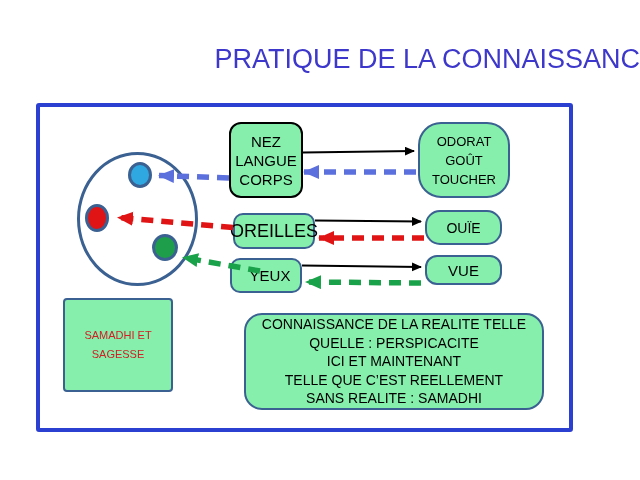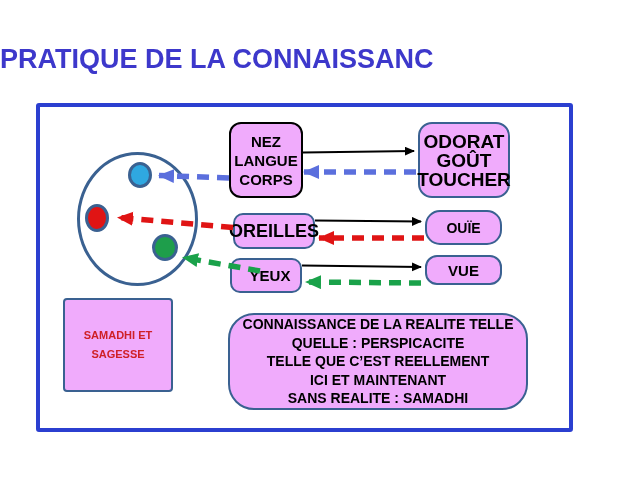--- a/index.html
+++ b/index.html
@@ -1,56 +1,56 @@
 <!DOCTYPE html>
 <html style="--title_blue: #3d38cb; --frame_blue: #2b3fd0; --box_border_blue: #3a6191; --box_border_black: #000000; --arrow_black: #000000; --dash_blue: #5b6fdd; --dash_red: #e01414; --dash_green: #1aa24a; --dot_blue_fill: #2fa8e1; --dot_red_fill: #e01414; --dot_green_fill: #1e9e4b; --samadhi_text_red: #cf2026;"><head>
 <meta charset="utf-8">
 <style>
   html,body{margin:0;padding:0;background:#fff;}
   #stage{
     position:relative;width:640px;height:480px;background:#fff;overflow:hidden;
     font-family:"Liberation Sans",sans-serif;
   }
   .title{
-    position:absolute;left:0;top:44px;width:640px;text-align:left;
-    font-size:27px;font-weight:bold;letter-spacing:0px;
+    position:absolute;left:0;top:44px;width:640px;text-align:right;
+    font-size:27px;font-weight:normal;letter-spacing:0px;
     color:var(--title_blue,#3d38cb);
   }
   .frame{
     position:absolute;left:36px;top:103px;width:537px;height:329px;
     border:4px solid var(--frame_blue,#2b3fd0);border-radius:3px;
     box-sizing:border-box;background:#fff;
   }
   .circle{
     position:absolute;left:77px;top:152px;width:121px;height:134px;
     border:3px solid var(--box_border_blue,#3a6191);border-radius:50%;
     box-sizing:border-box;background:#fff;
   }
   .dot{position:absolute;border:3px solid var(--box_border_blue,#3a6191);
     border-radius:50%;box-sizing:border-box;}
   .dot.blue{left:128px;top:162px;width:24px;height:26px;background:var(--dot_blue_fill,#2fa8e1);}
   .dot.red{left:85px;top:204px;width:24px;height:28px;background:var(--dot_red_fill,#e01414);}
   .dot.green{left:152px;top:234px;width:26px;height:27px;background:var(--dot_green_fill,#1e9e4b);}
   .box{
-    position:absolute;background:#f0abfc;box-sizing:border-box;
+    position:absolute;background:#86efac;box-sizing:border-box;
     border:2.5px solid var(--box_border_blue,#3a6191);
     display:flex;flex-direction:column;align-items:center;justify-content:center;
-    text-align:center;font-weight:bold;color:#000;
+    text-align:center;font-weight:normal;color:#000;
   }
   .box.nez{left:229px;top:122px;width:74px;height:76px;border-radius:12px;
     border-color:var(--box_border_black,#000);font-size:15px;line-height:19px;}
-  .box.odorat{left:418px;top:122px;width:92px;height:76px;border-radius:14px;
-    font-size:19px;line-height:19px;}
+  .box.odorat{left:418px;top:122px;width:92px;height:76px;border-radius:23px;
+    font-size:13px;line-height:19px;}
   .box.oreilles{left:233px;top:213px;width:82px;height:36px;border-radius:10px;font-size:18px;}
   .box.ouie{left:425px;top:210px;width:77px;height:35px;border-radius:15px;font-size:14px;}
   .box.yeux{left:230px;top:258px;width:72px;height:35px;border-radius:10px;font-size:15px;padding-left:8px;}
   .box.vue{left:425px;top:255px;width:77px;height:30px;border-radius:12px;font-size:15px;}
   .box.samadhi{left:63px;top:298px;width:110px;height:94px;border-radius:4px;
     font-size:11px;line-height:19px;color:var(--samadhi_text_red,#cf2026);}
-  .box.knowledge{left:228px;top:313px;width:300px;height:97px;border-radius:26px;
+  .box.knowledge{left:244px;top:313px;width:300px;height:97px;border-radius:18px;
     font-size:14px;line-height:18.5px;}
   svg.arrows{position:absolute;left:0;top:0;width:640px;height:480px;pointer-events:none;}
   .ln-black{stroke:var(--arrow_black,#000);stroke-width:2;fill:none;}
   .ln-dash{stroke-width:5.5;fill:none;stroke-dasharray:12 8;}
   .ln-blue{stroke:var(--dash_blue,#5b6fdd);}
   .ln-red{stroke:var(--dash_red,#e01414);}
   .ln-green{stroke:var(--dash_green,#1aa24a);}
   .mk-black{fill:var(--arrow_black,#000);}
   .mk-blue{fill:var(--dash_blue,#5b6fdd);}
   .mk-red{fill:var(--dash_red,#e01414);}
@@ -99,22 +99,22 @@
   </div>
 
   <div class="box samadhi">
     <div>SAMADHI ET</div>
     <div>SAGESSE</div>
   </div>
 
   <div class="box knowledge">
     <div>CONNAISSANCE DE LA REALITE TELLE</div>
     <div>QUELLE : PERSPICACITE</div>
+    <div>ICI ET MAINTENANT</div>
     <div>TELLE QUE C’EST REELLEMENT</div>
-    <div>ICI ET MAINTENANT</div>
     <div>SANS REALITE : SAMADHI</div>
   </div>
 
   <svg class="arrows" viewBox="0 0 640 480">
     <defs>
       <marker id="mBlack" markerUnits="userSpaceOnUse" markerWidth="11" markerHeight="10" refX="9" refY="4.5" orient="auto">
         <path class="mk-black" d="M0,0 L10,4.5 L0,9 Z"></path>
       </marker>
       <marker id="mBlue" markerUnits="userSpaceOnUse" markerWidth="17" markerHeight="15" refX="15" refY="7" orient="auto">
         <path class="mk-blue" d="M0,0 L16,7 L0,14 Z"></path>

